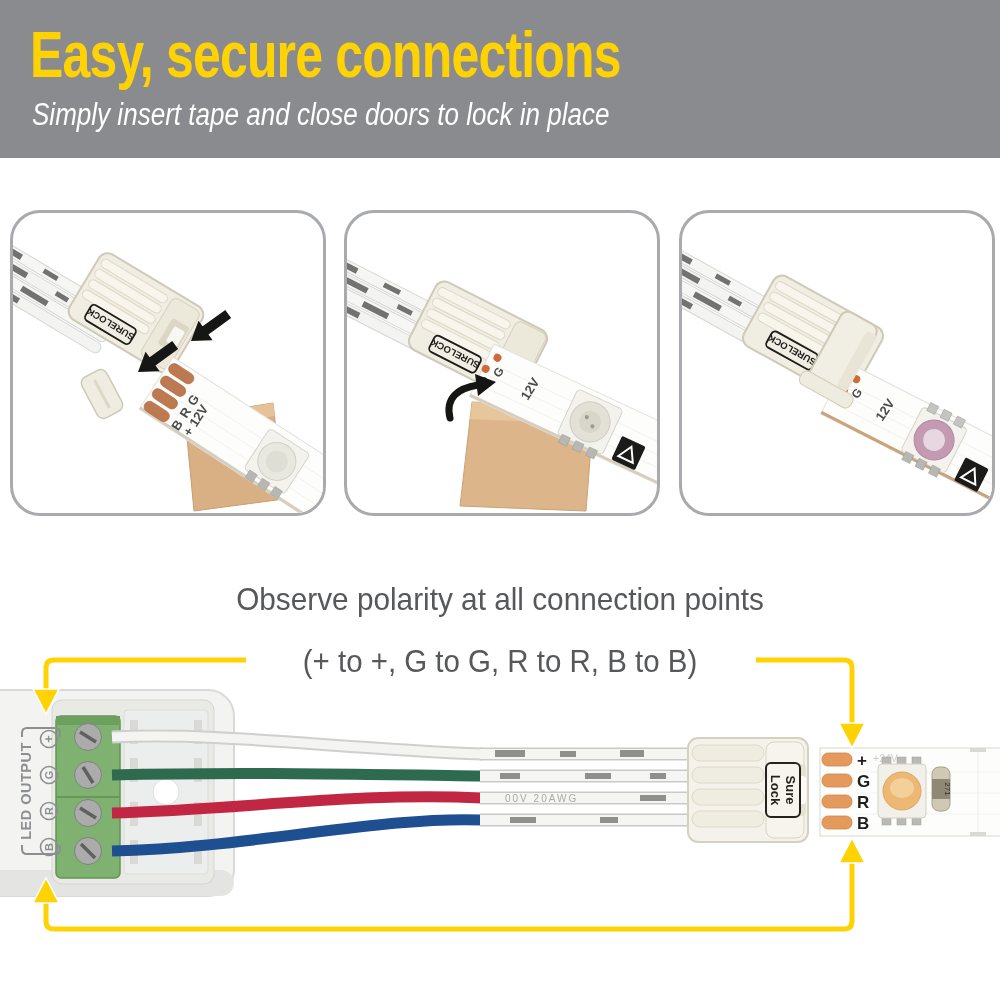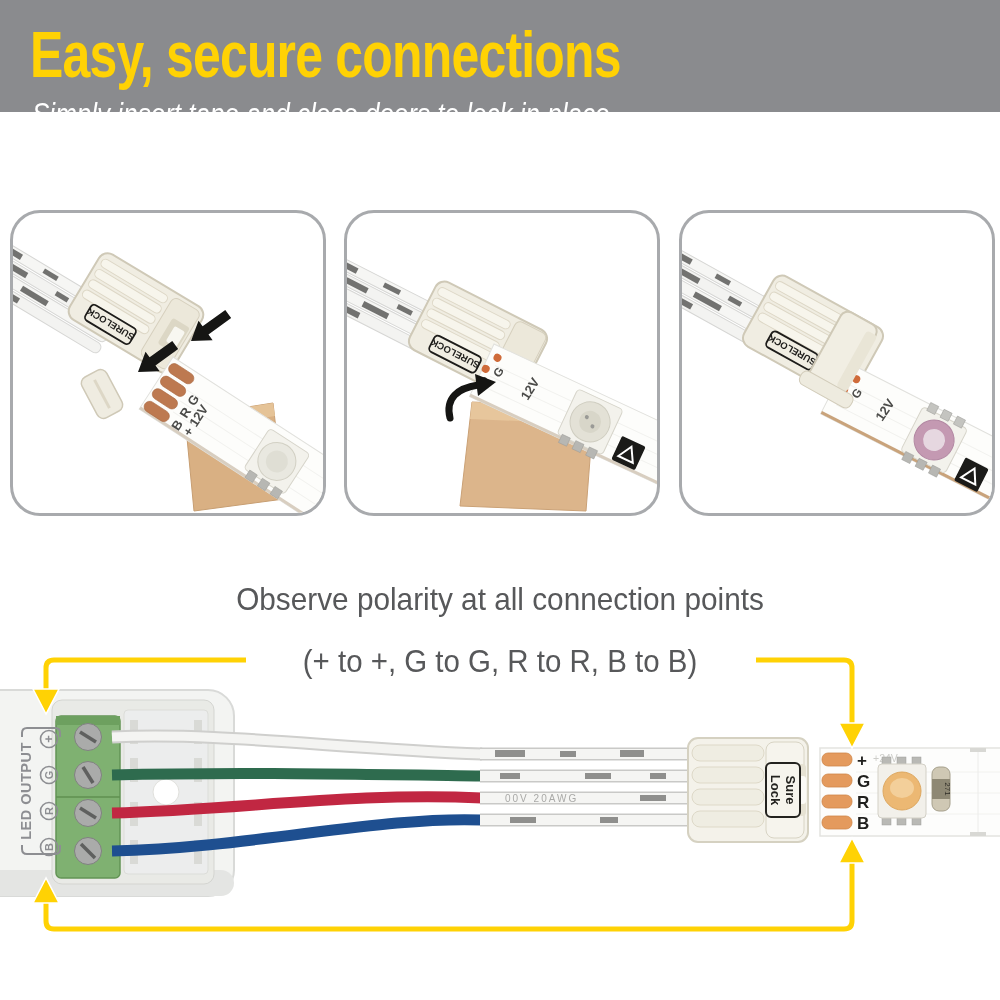--- a/index.html
+++ b/index.html
@@ -1,19 +1,19 @@
 <!DOCTYPE html>
 <html><head>
 <meta charset="utf-8">
 <style>
   html,body{margin:0;padding:0;background:#ffffff;}
   .stage{position:relative;width:1000px;height:1000px;background:#ffffff;overflow:hidden;
          font-family:"Liberation Sans", sans-serif;}
   
-  .hdr{position:absolute;left:0;top:0;width:1000px;height:112px;}
+  .hdr{position:absolute;left:0;top:0;width:1000px;height:158px;}
   .hdr-title{position:absolute;left:30px;top:18px;font-size:64px;font-weight:bold;
              letter-spacing:-1px;white-space:nowrap;transform:scaleX(0.78);transform-origin:left center;}
   .hdr-sub{position:absolute;left:32px;top:97px;font-size:31px;font-style:italic;
            white-space:nowrap;transform:scaleX(0.84);transform-origin:left center;}
   
   .panel{position:absolute;top:210px;width:316px;height:306px;border:3px solid #a8aaad;
          border-radius:30px;background:#fff;overflow:hidden;box-sizing:border-box;}
   .panel svg{position:absolute;left:-3px;top:-3px;}
   
   .obs{position:absolute;left:0;top:581px;width:1000px;text-align:center;font-size:32px;

